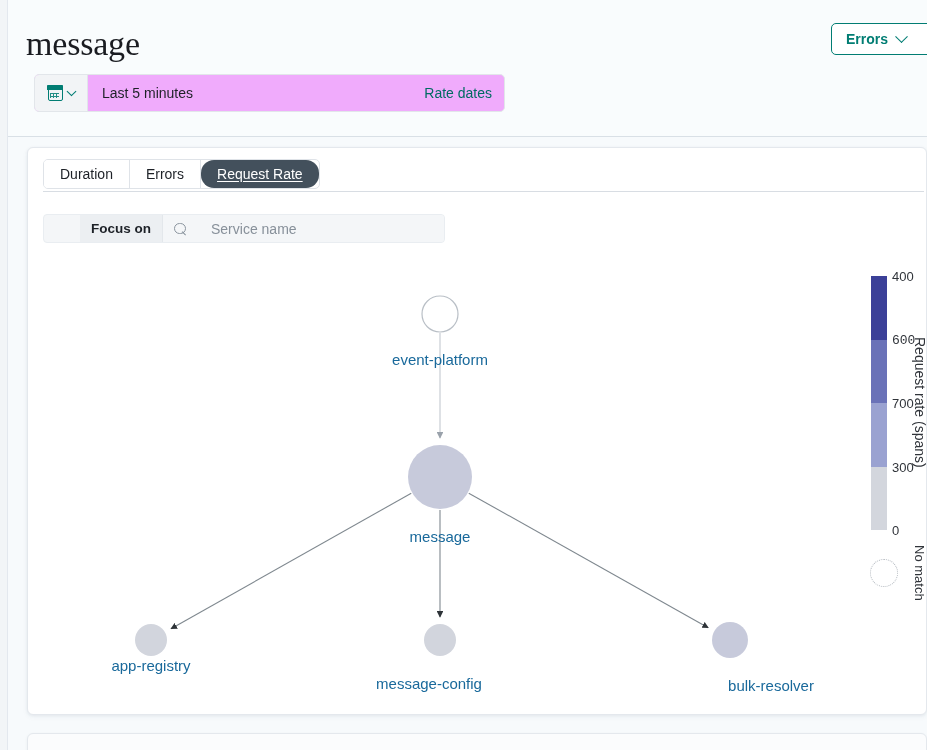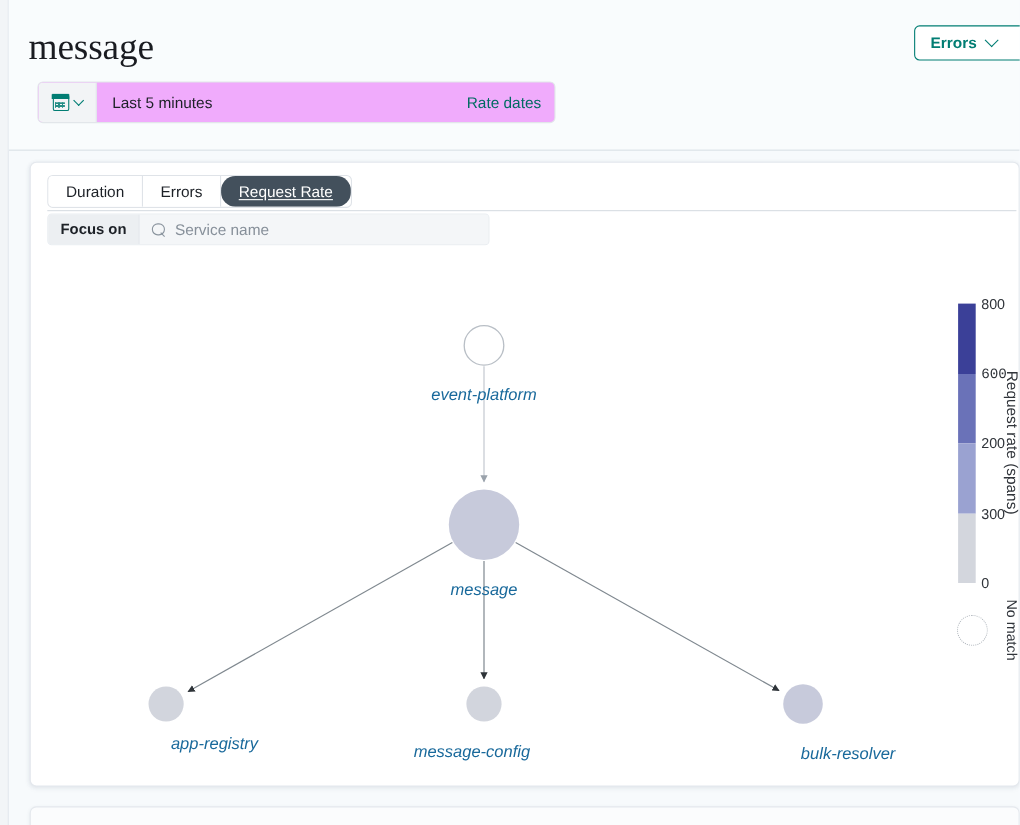--- a/index.html
+++ b/index.html
@@ -209,29 +209,30 @@
     position: absolute;
     left: 15px; top: 43px;
     width: 881px;
     height: 1px;
     background: #d8dde3;
   }
 
   
   .focus-row {
     position: absolute;
-    left: 15px; top: 46px;
+    left: 15px; top: 66px;
     display: flex;
     align-items: stretch;
     width: 402px;
     height: 29px;
     background: #f4f6f8;
     border: 1px solid #e9edf1;
     border-radius: 4px;
     overflow: hidden;
+    padding-left: 36px;
   }
   .focus-label {
     display: flex;
     align-items: center;
     padding: 0 11px;
     font-size: 13.5px;
     font-weight: 700;
     color: #1d2127;
     background: #eceff2;
     border-right: 1px solid #e3e7eb;
@@ -268,31 +269,31 @@
     transform-origin: left center;
   }
   .focus-input {
     flex: 1;
     border: none;
     outline: none;
     background: transparent;
     font-family: "Liberation Sans", sans-serif;
     font-size: 14px;
     color: #000000;
+    margin-left: 16px;
   }
   .focus-input::placeholder { color: #87909a; }
 
   
   .graph-canvas {
     position: absolute;
     left: 1px; top: 104px;
     width: 898px;
     height: 462px;
     overflow: hidden;
-    font-style: italic;
   }
   .graph-svg { display: block; }
 
   .node-label {
     position: absolute;
     transform: translateX(-50%);
     font-size: 15px;
     color: #19699b;
     white-space: nowrap;
     cursor: pointer;
@@ -422,37 +423,37 @@
             <circle cx="411" cy="62" r="18" fill="#ffffff" stroke="#b9bfc6" stroke-width="1.2"></circle>
             <circle cx="411" cy="225" r="32" fill="#c7cadb" stroke="none"></circle>
             <circle cx="122" cy="388" r="16" fill="#d2d5dd" stroke="none"></circle>
             <circle cx="411" cy="388" r="16" fill="#d2d5dd" stroke="none"></circle>
             <circle cx="701" cy="388" r="18" fill="#c7cadb" stroke="none"></circle>
           </g>
       </svg>
       <div id="label-layer">
           <div class="node-label" style="left: 411px; top: 99px;">event-platform</div>
           <div class="node-label" style="left: 411px; top: 276px;">message</div>
-          <div class="node-label" style="left: 122px; top: 416px; margin-left: 44px;">app-registry</div>
+          <div class="node-label" style="left: 122px; top: 405px;">app-registry</div>
           <div class="node-label" style="left: 400px; top: 423px;">message-config</div>
           <div class="node-label" style="left: 742px; top: 425px;">bulk-resolver</div>
         </div>
     </div>
 
     <div class="legend">
       <div class="legend-bar" id="legend-bar">
           <div class="legend-seg" style="height: 63.5px; background: rgb(59, 64, 152);"></div>
           <div class="legend-seg" style="height: 63.5px; background: rgb(106, 114, 184);"></div>
           <div class="legend-seg" style="height: 63.5px; background: rgb(154, 162, 209);"></div>
           <div class="legend-seg" style="height: 63.5px; background: rgb(211, 214, 221);"></div>
         </div>
       <div id="legend-ticks">
-          <div class="legend-tick" style="top: 7px;">800</div>
+          <div class="legend-tick" style="top: 7px;">400</div>
           <div class="legend-tick" style="top: 70.5px; font-family: Liberation Mono, monospace;">600</div>
-          <div class="legend-tick" style="top: 134px;">200</div>
+          <div class="legend-tick" style="top: 134px;">700</div>
           <div class="legend-tick" style="top: 197.5px;">300</div>
           <div class="legend-tick" style="top: 261px;">0</div>
         </div>
       <div class="legend-axis-title">Request rate (spans)</div>
       <div class="nomatch-circle"></div>
       <div class="nomatch-title">No match</div>
     </div>
 
   </div>
 

